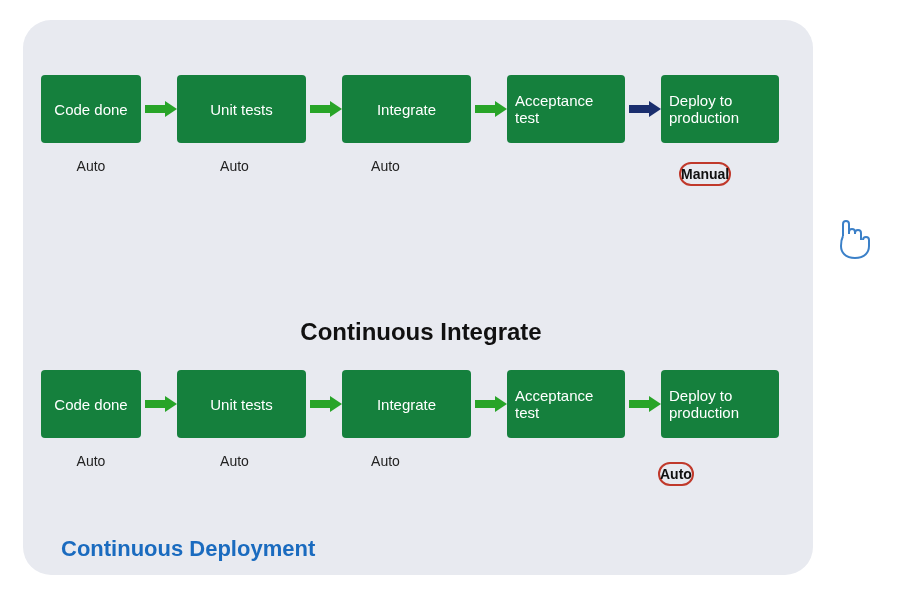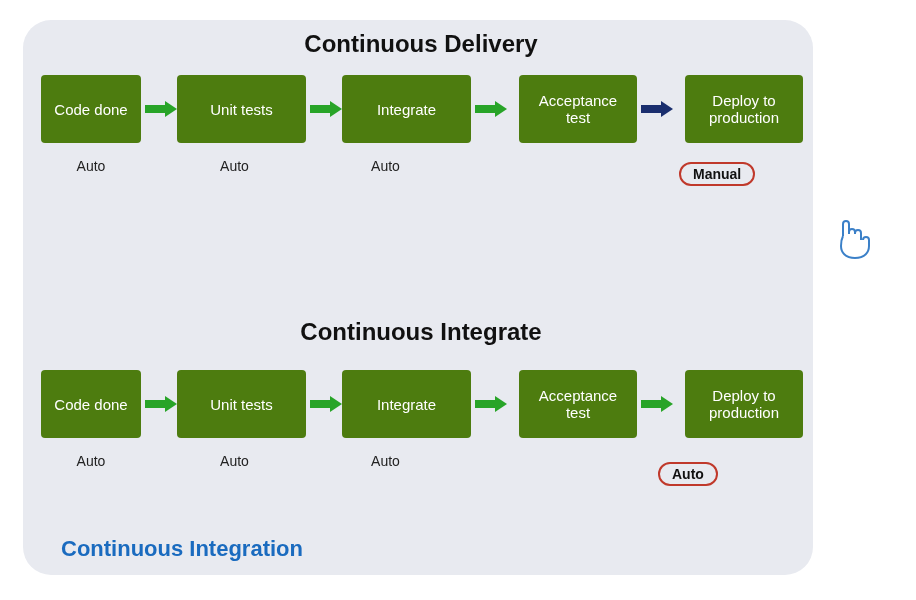--- a/index.html
+++ b/index.html
@@ -67,35 +67,34 @@
       display: flex;
       align-items: center;
       gap: 0px;
     }
 
     .flow-row-1 { top: 65px; left: 28px; }
     .flow-row-2 { top: 360px; left: 28px; }
 
     
     .flow-box {
-      background: #4d7c0f;
+      background: #15803d;
       color: #fff;
       font-size: 15px;
       font-weight: 500;
       border-radius: 4px;
       display: flex;
       align-items: center;
       justify-content: center;
-      text-align: center;
       padding: 10px 8px;
     }
 
     .box-sm { width: 100px; height: 68px; }
     .box-md { width: 129px; height: 68px; }
-    .box-lg { width: 118px; height: 68px; margin-left: 12px; }
+    .box-lg { width: 118px; height: 68px; }
 
     
     .arrow-green {
       width: 36px;
       height: 24px;
       position: relative;
       display: flex;
       align-items: center;
       justify-content: center;
       flex-shrink: 0;
@@ -134,21 +133,21 @@
     .label-spacer {
       width: 36px;
       flex-shrink: 0;
     }
 
     
     .manual-circle {
       position: absolute;
       border: 2px solid #c0392b;
       border-radius: 50px;
-      padding: 2px 12px;
+      padding: 2px 0;
       font-size: 14px;
       font-weight: 600;
       color: #111;
     }
 
     .manual-pos { top: 152px; left: 666px; }
     .auto-pos-2 { top: 452px; left: 645px; }
 
     
     .hand-icon {
@@ -164,21 +163,20 @@
   </style>
 </head>
 <body>
 
 <div class="diagram-wrapper">
 
   <div class="ci-bg"></div>
 
   <div class="content-area">
 
-    <div class="section-title title-cd">Continuous Delivery</div>
 
     <div class="flow-row flow-row-1">
 
       <div class="flow-box box-sm">Code done</div>
 
       <div class="arrow-green">
         <svg viewBox="0 0 36 24" xmlns="http://www.w3.org/2000/svg">
           <polygon points="4,8 24,8 24,4 36,12 24,20 24,16 4,16" fill="#28a428"></polygon>
         </svg>
       </div>
@@ -281,16 +279,16 @@
       <div class="label-spacer"></div>
       <div class="label-cell" style="width:115px;">Auto</div>
       <div class="label-spacer"></div>
       <div class="label-cell" style="width:115px;">Auto</div>
       <div class="label-spacer"></div>
       <div class="label-cell" style="width:118px;"></div>
     </div>
 
     <div class="manual-circle auto-pos-2">Auto</div>
 
-    <div class="ci-label">Continuous Integration</div>
+    <div class="ci-label">Continuous Deployment</div>
 
   </div>
 </div>
 
 </body></html>

